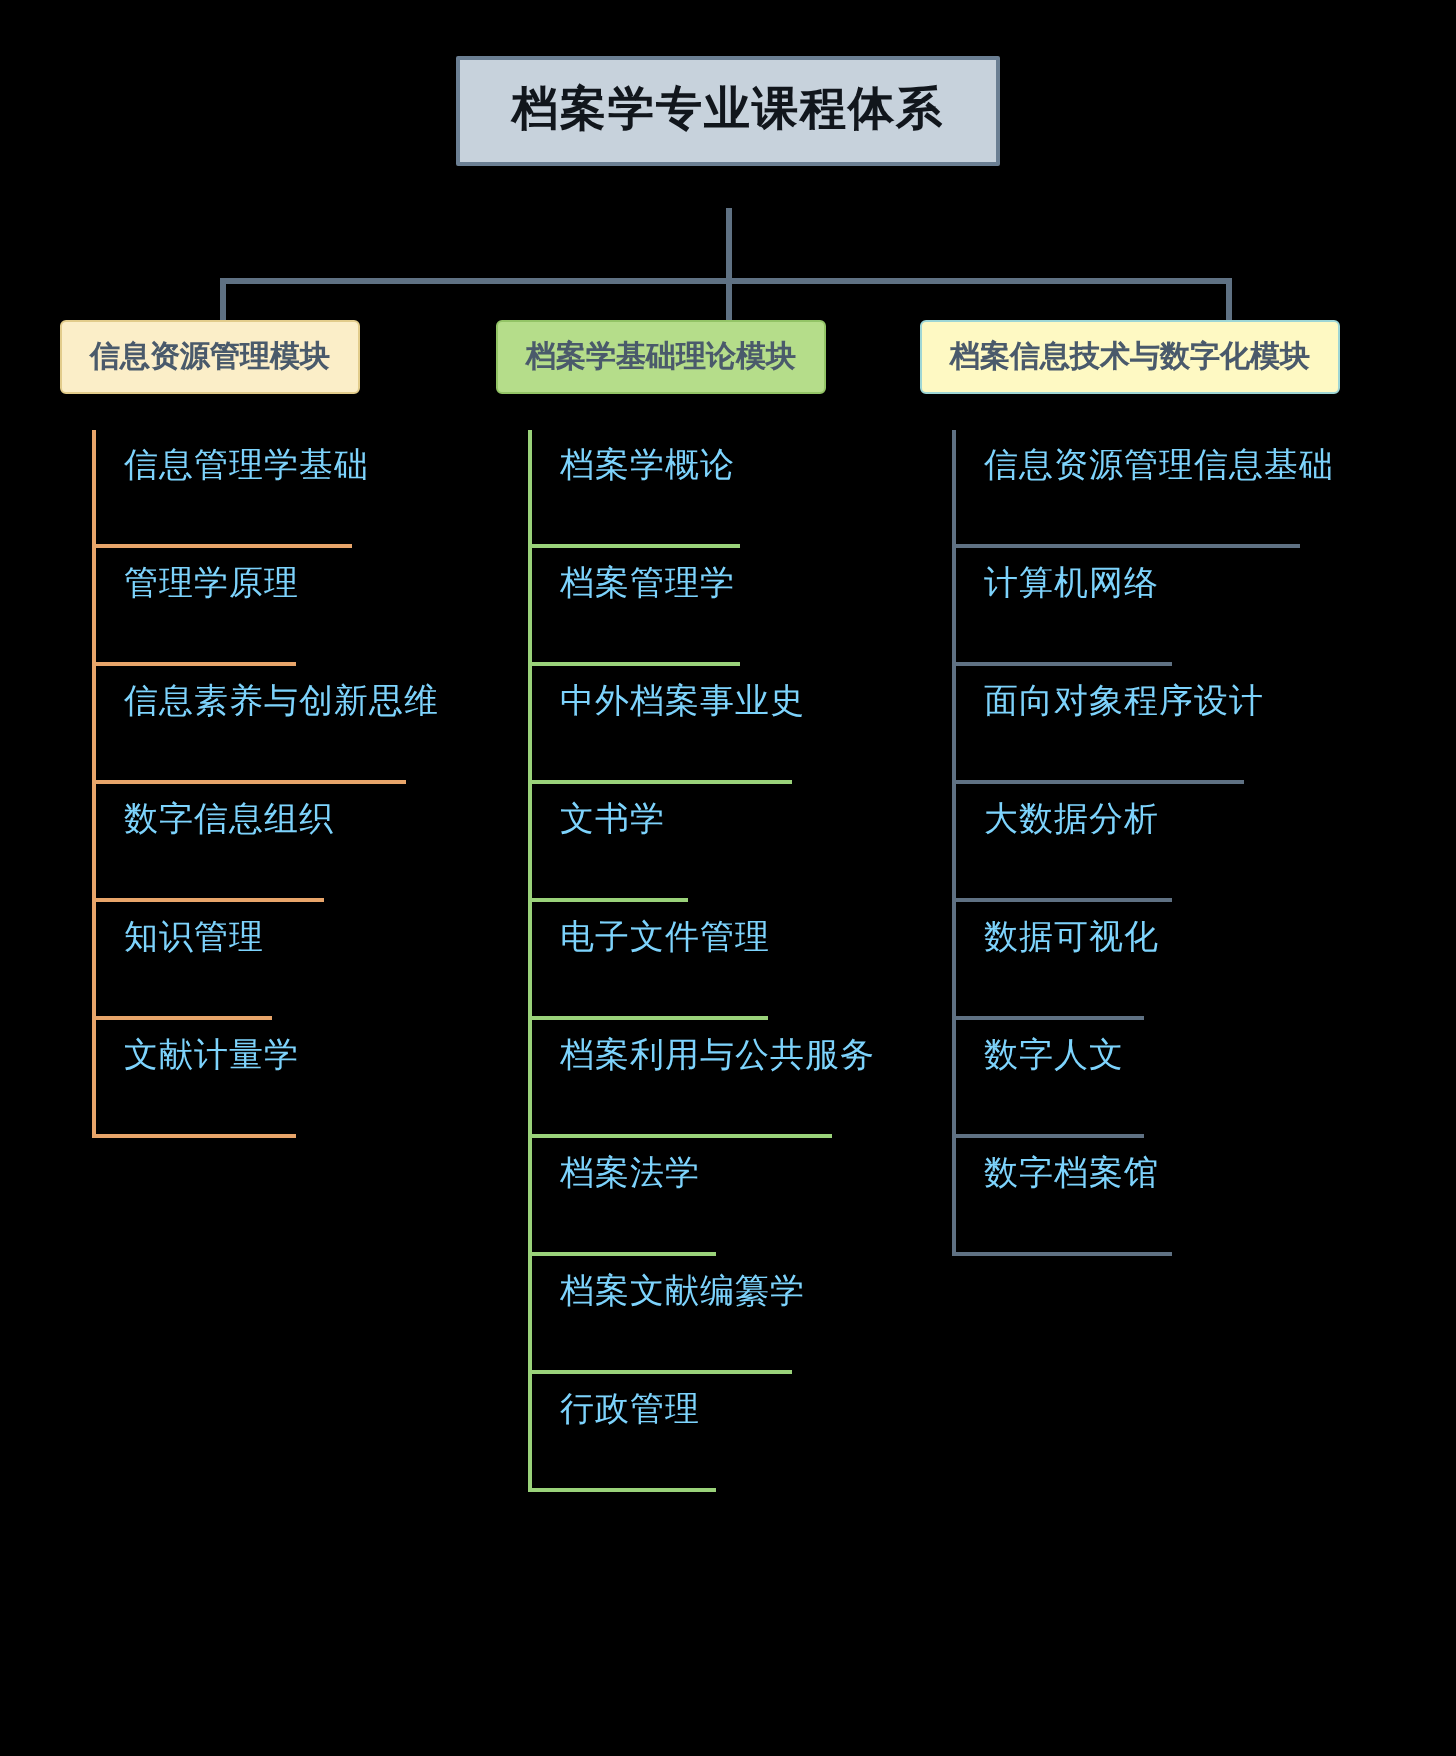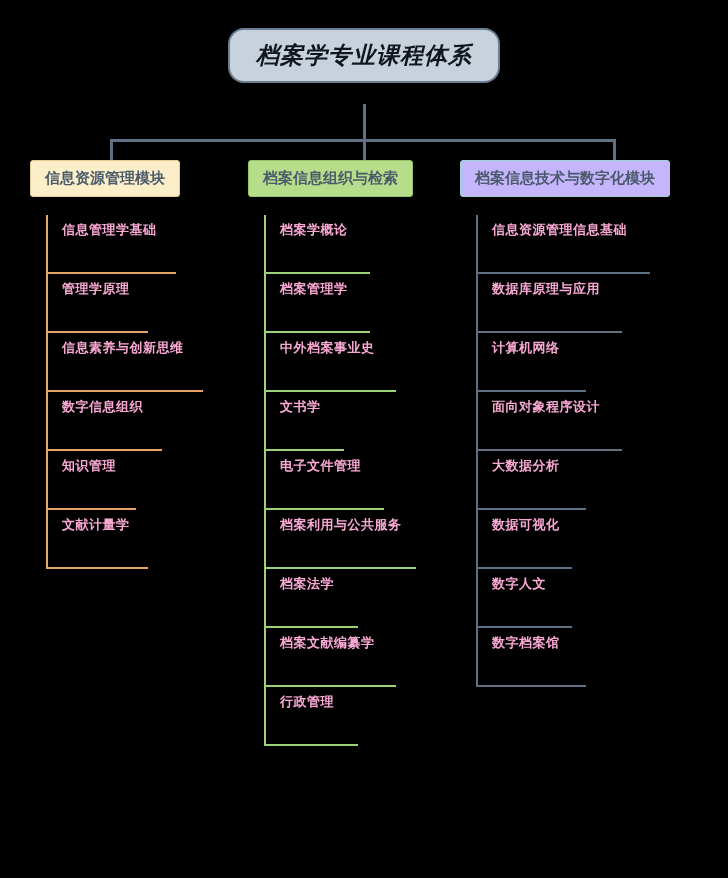--- a/index.html
+++ b/index.html
@@ -26,30 +26,29 @@
     position: absolute;
     left: 0;
     top: 28px;
     width: 728px;
     display: flex;
     justify-content: center;
   }
   .root-node {
     background: #c7d2dc;
     border: 2px solid #6b7f93;
-    border-radius: 16px;
+    border-radius: 1px;
     padding: 13px 26px;
     color: #11161c;
     font-size: 23px;
     font-weight: bold;
     letter-spacing: 1px;
     line-height: 1.1;
     white-space: nowrap;
     box-shadow: 0 1px 2px rgba(0,0,0,.35);
-    font-style: italic;
   }
 
   
   .conn {
     position: absolute;
     background: #5f7183;
   }
   .conn-v-root { left: 363px; top: 104px; width: 3px; height: 36px; }
   .conn-h-bus  { left: 110px; top: 139px; width: 506px; height: 3px; }
   .conn-v-c1   { left: 110px; top: 139px; width: 3px; height: 22px; }
@@ -77,21 +76,21 @@
     font-size: 15px;
     font-weight: bold;
     color: #4a5a6b;
     padding: 9px 14px;
     border-radius: 3px;
     white-space: nowrap;
     line-height: 1.1;
   }
   .col-1 .module-head { background: #fbeec8; border: 1px solid #e2cc8b; }
   .col-2 .module-head { background: #b5dd8a; border: 1px solid #93c466; }
-  .col-3 .module-head { background: #c4b5fd; border: 1px solid #9ed6d5; }
+  .col-3 .module-head { background: #fef9c3; border: 1px solid #9ed6d5; }
 
   
   .items {
     position: relative;
     margin-top: 18px;
     padding-left: 18px;
   }
   .spine {
     position: absolute;
     left: 16px;
@@ -105,23 +104,23 @@
 
   .leaf {
     position: relative;
     height: 59px;
     box-sizing: border-box;
   }
   .leaf-label {
     position: absolute;
     left: 14px;
     top: 6px;
-    font-size: 13px;
-    font-weight: bold;
-    color: #f9a8d4;
+    font-size: 17px;
+    font-weight: normal;
+    color: #7dd3fc;
     white-space: nowrap;
     letter-spacing: .5px;
   }
   .leaf-rule {
     position: absolute;
     left: 0;
     bottom: 0;
     height: 2px;
   }
   .col-1 .leaf-rule { background: #e8a56a; }
@@ -170,21 +169,21 @@
           <span class="leaf-rule" style="width:88px"></span>
         </div>
         <div class="leaf">
           <span class="leaf-label">文献计量学</span>
           <span class="leaf-rule" style="width:100px"></span>
         </div>
       </div>
     </div>
 
     <div class="column col-2">
-      <div class="module-head">档案信息组织与检索</div>
+      <div class="module-head">档案学基础理论模块</div>
       <div class="items">
         <div class="spine"></div>
         <div class="leaf">
           <span class="leaf-label">档案学概论</span>
           <span class="leaf-rule" style="width:104px"></span>
         </div>
         <div class="leaf">
           <span class="leaf-label">档案管理学</span>
           <span class="leaf-rule" style="width:104px"></span>
         </div>
@@ -221,24 +220,20 @@
 
     <div class="column col-3">
       <div class="module-head">档案信息技术与数字化模块</div>
       <div class="items">
         <div class="spine"></div>
         <div class="leaf">
           <span class="leaf-label">信息资源管理信息基础</span>
           <span class="leaf-rule" style="width:172px"></span>
         </div>
         <div class="leaf">
-          <span class="leaf-label">数据库原理与应用</span>
-          <span class="leaf-rule" style="width:144px"></span>
-        </div>
-        <div class="leaf">
           <span class="leaf-label">计算机网络</span>
           <span class="leaf-rule" style="width:108px"></span>
         </div>
         <div class="leaf">
           <span class="leaf-label">面向对象程序设计</span>
           <span class="leaf-rule" style="width:144px"></span>
         </div>
         <div class="leaf">
           <span class="leaf-label">大数据分析</span>
           <span class="leaf-rule" style="width:108px"></span>

